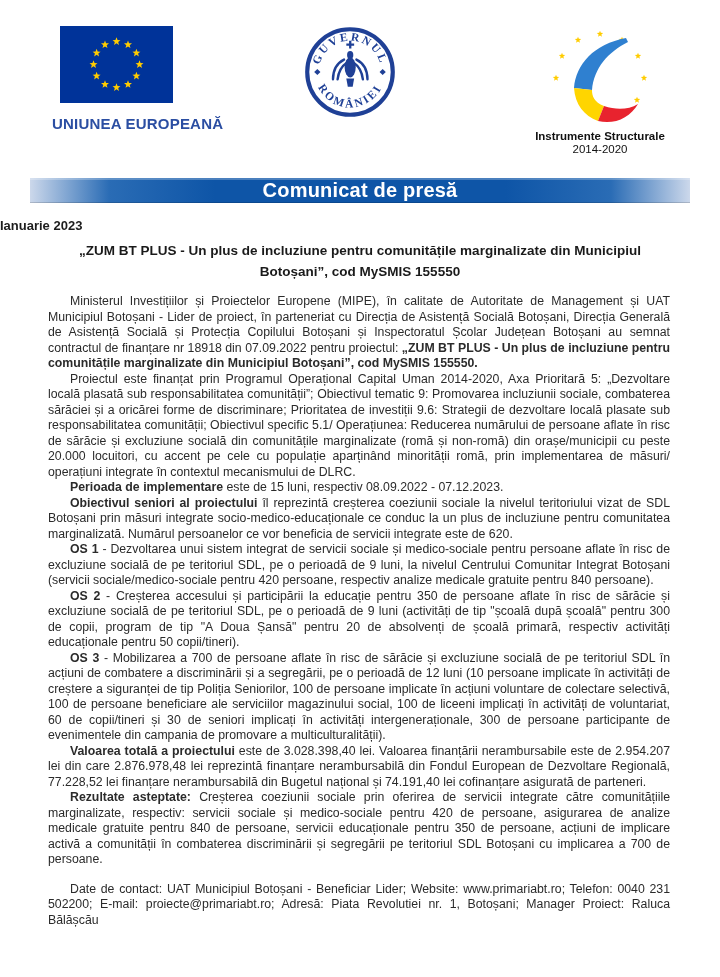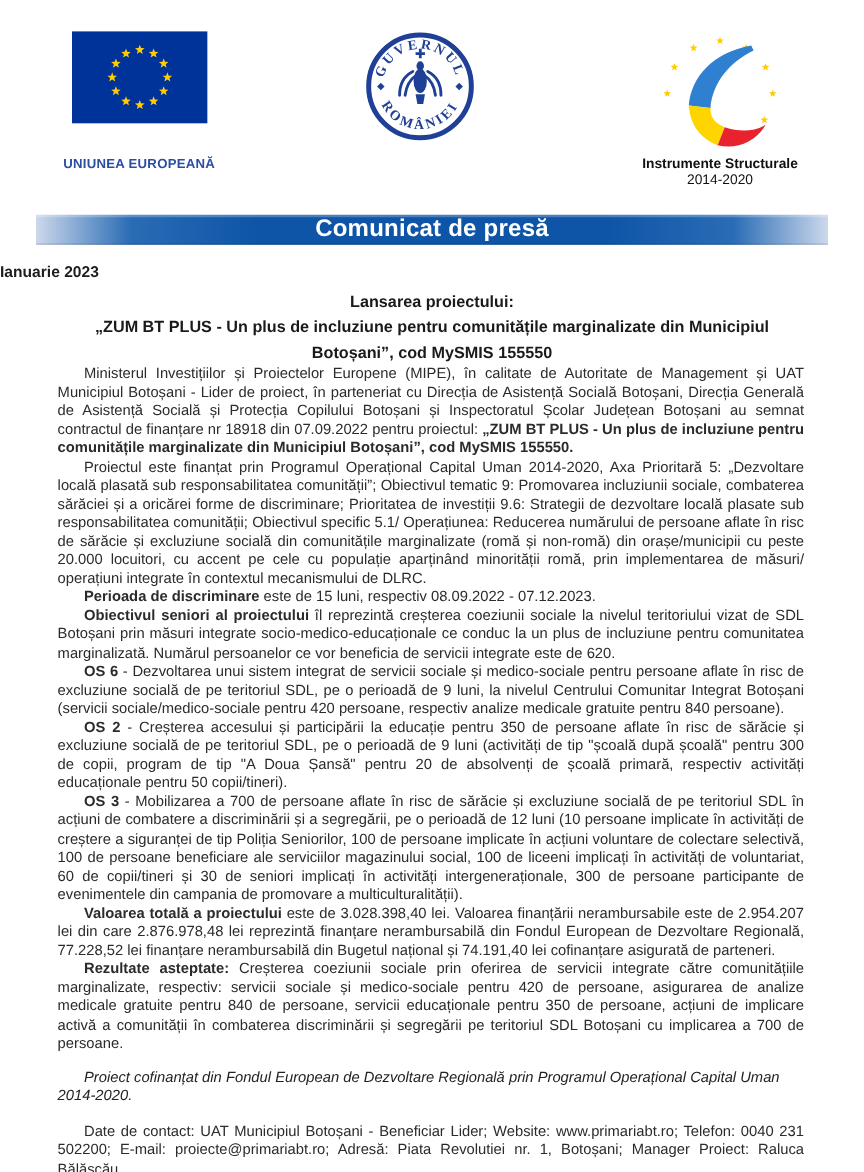--- a/index.html
+++ b/index.html
@@ -3,37 +3,37 @@
 <meta charset="utf-8">
 <style>
   html,body{margin:0;padding:0;background:#ffffff;}
   .page{
     width:720px;height:977px;margin:0 auto;background:#fff;overflow:hidden;
     font-family:"Liberation Sans", sans-serif;color:#2b2b2b;position:relative;
   }
   
   .logos{display:flex;justify-content:space-between;align-items:flex-start;padding:26px 40px 0 52px;}
   .eu-block{text-align:center;width:128px;}
-  .eu-label{font-size:11px;font-weight:bold;color:#2b4ea2;letter-spacing:.2px;margin-top:23px;white-space:nowrap;}
+  .eu-label{font-size:15px;font-weight:bold;color:#2b4ea2;letter-spacing:.2px;margin-top:8px;white-space:nowrap;}
   .gov-block{margin-top:0;}
   .is-block{text-align:center;width:160px;}
   .is-line1{font-size:11.5px;font-weight:bold;color:#111;line-height:13px;}
   .is-line2{font-size:11.5px;font-weight:normal;color:#111;line-height:13px;}
   
   .banner{
     margin:22px 30px 0;height:25px;display:flex;align-items:center;justify-content:center;
     color:#fff;font-size:20px;font-weight:bold;letter-spacing:.2px;
     background:linear-gradient(90deg,#ccd8eb 0%,#2a6cb5 12%,#0e55a7 28%,#0e55a7 72%,#2a6cb5 88%,#ccd8eb 100%);
     box-shadow:inset 0 2px 0 rgba(255,255,255,.25), inset 0 -1px 0 rgba(0,0,0,.15);
   }
   
   .date{margin:15px 52px 0 0;text-align:left;font-weight:bold;font-size:13px;color:#1d1d1d;}
   .title{margin:7px 55px 0;text-align:center;font-weight:bold;font-size:13.5px;line-height:21px;color:#1a1a1a;}
   
-  .bodytext{margin:0 50px 0 48px;font-size:12.3px;line-height:15.5px;text-align:justify;}
+  .bodytext{margin:12px 50px 0 48px;font-size:12.3px;line-height:15.5px;text-align:justify;}
   .para{margin:0;text-indent:22px;}
   .b{font-weight:bold;}
   .cofinance{margin:13px 50px 0 48px;font-size:12.3px;line-height:15.5px;font-style:italic;text-indent:22px;color:#222;}
   .contact{margin:14px 50px 0 48px;}
 </style>
 </head>
 <body>
 
 <div class="page">
 
@@ -114,32 +114,30 @@
     </div>
   </div>
 
   <div class="banner">
     <span>Comunicat de presă</span>
   </div>
 
   <div class="date">Ianuarie 2023</div>
 
   <div class="title">
-    <div>Lansarea proiectului:</div>
     <div>„ZUM BT PLUS - Un plus de incluziune pentru comunitățile marginalizate din Municipiul Botoșani”, cod MySMIS 155550</div>
   </div>
 
   <div class="bodytext">
     <p class="para"><span>Ministerul Investițiilor și Proiectelor Europene (MIPE), în calitate de Autoritate de Management și UAT Municipiul Botoșani - Lider de proiect, în parteneriat cu Direcția de Asistență Socială Botoșani, Direcția Generală de Asistență Socială și Protecția Copilului Botoșani și Inspectoratul Școlar Județean Botoșani au semnat contractul de finanțare nr 18918 din 07.09.2022 pentru proiectul: </span><span class="b">„ZUM BT PLUS - Un plus de incluziune pentru comunitățile marginalizate din Municipiul Botoșani”, cod MySMIS 155550.</span></p>
     <p class="para"><span>Proiectul este finanțat prin Programul Operațional Capital Uman 2014-2020, Axa Prioritară 5: „Dezvoltare locală plasată sub responsabilitatea comunității”; Obiectivul tematic 9: Promovarea incluziunii sociale, combaterea sărăciei și a oricărei forme de discriminare; Prioritatea de investiții 9.6: Strategii de dezvoltare locală plasate sub responsabilitatea comunității; Obiectivul specific 5.1/ Operațiunea: Reducerea numărului de persoane aflate în risc de sărăcie și excluziune socială din comunitățile marginalizate (romă și non-romă) din orașe/municipii cu peste 20.000 locuitori, cu accent pe cele cu populație aparținând minorității romă, prin implementarea de măsuri/ operațiuni integrate în contextul mecanismului de DLRC.</span></p>
-    <p class="para"><span class="b">Perioada de discriminare</span><span> este de 15 luni, respectiv 08.09.2022 - 07.12.2023.</span></p>
+    <p class="para"><span class="b">Perioada de implementare</span><span> este de 15 luni, respectiv 08.09.2022 - 07.12.2023.</span></p>
     <p class="para"><span class="b">Obiectivul seniori al proiectului</span><span> îl reprezintă creșterea coeziunii sociale la nivelul teritoriului vizat de SDL Botoșani prin măsuri integrate socio-medico-educaționale ce conduc la un plus de incluziune pentru comunitatea marginalizată. Numărul persoanelor ce vor beneficia de servicii integrate este de 620.</span></p>
-    <p class="para"><span class="b">OS 6</span><span> - Dezvoltarea unui sistem integrat de servicii sociale și medico-sociale pentru persoane aflate în risc de excluziune socială de pe teritoriul SDL, pe o perioadă de 9 luni, la nivelul Centrului Comunitar Integrat Botoșani (servicii sociale/medico-sociale pentru 420 persoane, respectiv analize medicale gratuite pentru 840 persoane).</span></p>
+    <p class="para"><span class="b">OS 1</span><span> - Dezvoltarea unui sistem integrat de servicii sociale și medico-sociale pentru persoane aflate în risc de excluziune socială de pe teritoriul SDL, pe o perioadă de 9 luni, la nivelul Centrului Comunitar Integrat Botoșani (servicii sociale/medico-sociale pentru 420 persoane, respectiv analize medicale gratuite pentru 840 persoane).</span></p>
     <p class="para"><span class="b">OS 2</span><span> - Creșterea accesului și participării la educație pentru 350 de persoane aflate în risc de sărăcie și excluziune socială de pe teritoriul SDL, pe o perioadă de 9 luni (activități de tip "școală după școală" pentru 300 de copii, program de tip "A Doua Șansă" pentru 20 de absolvenți de școală primară, respectiv activități educaționale pentru 50 copii/tineri).</span></p>
     <p class="para"><span class="b">OS 3</span><span> - Mobilizarea a 700 de persoane aflate în risc de sărăcie și excluziune socială de pe teritoriul SDL în acțiuni de combatere a discriminării și a segregării, pe o perioadă de 12 luni (10 persoane implicate în activități de creștere a siguranței de tip Poliția Seniorilor, 100 de persoane implicate în acțiuni voluntare de colectare selectivă, 100 de persoane beneficiare ale serviciilor magazinului social, 100 de liceeni implicați în activități de voluntariat, 60 de copii/tineri și 30 de seniori implicați în activități intergeneraționale, 300 de persoane participante de evenimentele din campania de promovare a multiculturalității).</span></p>
     <p class="para"><span class="b">Valoarea totală a proiectului</span><span> este de 3.028.398,40 lei. Valoarea finanțării nerambursabile este de 2.954.207 lei din care 2.876.978,48 lei reprezintă finanțare nerambursabilă din Fondul European de Dezvoltare Regională, 77.228,52 lei finanțare nerambursabilă din Bugetul național și 74.191,40 lei cofinanțare asigurată de parteneri.</span></p>
     <p class="para"><span class="b">Rezultate asteptate:</span><span> Creșterea coeziunii sociale prin oferirea de servicii integrate către comunitățiile marginalizate, respectiv: servicii sociale și medico-sociale pentru 420 de persoane, asigurarea de analize medicale gratuite pentru 840 de persoane, servicii educaționale pentru 350 de persoane, acțiuni de implicare activă a comunității în combaterea discriminării și segregării pe teritoriul SDL Botoșani cu implicarea a 700 de persoane.</span></p>
   </div>
 
-  <p class="cofinance">Proiect cofinanțat din Fondul European de Dezvoltare Regională prin Programul Operațional Capital Uman 2014-2020.</p>
   <p class="bodytext para contact">Date de contact: UAT Municipiul Botoșani - Beneficiar Lider; Website: www.primariabt.ro; Telefon: 0040 231 502200; E-mail: proiecte@primariabt.ro; Adresă: Piata Revolutiei nr. 1, Botoșani; Manager Proiect: Raluca Bălășcău</p>
 
 </div>
 
 </body></html>

